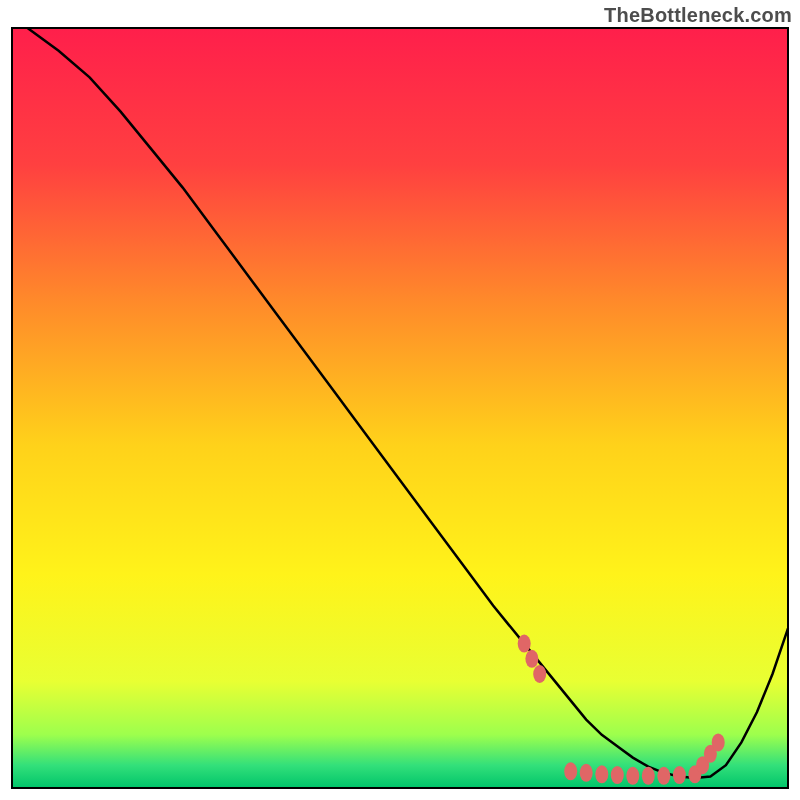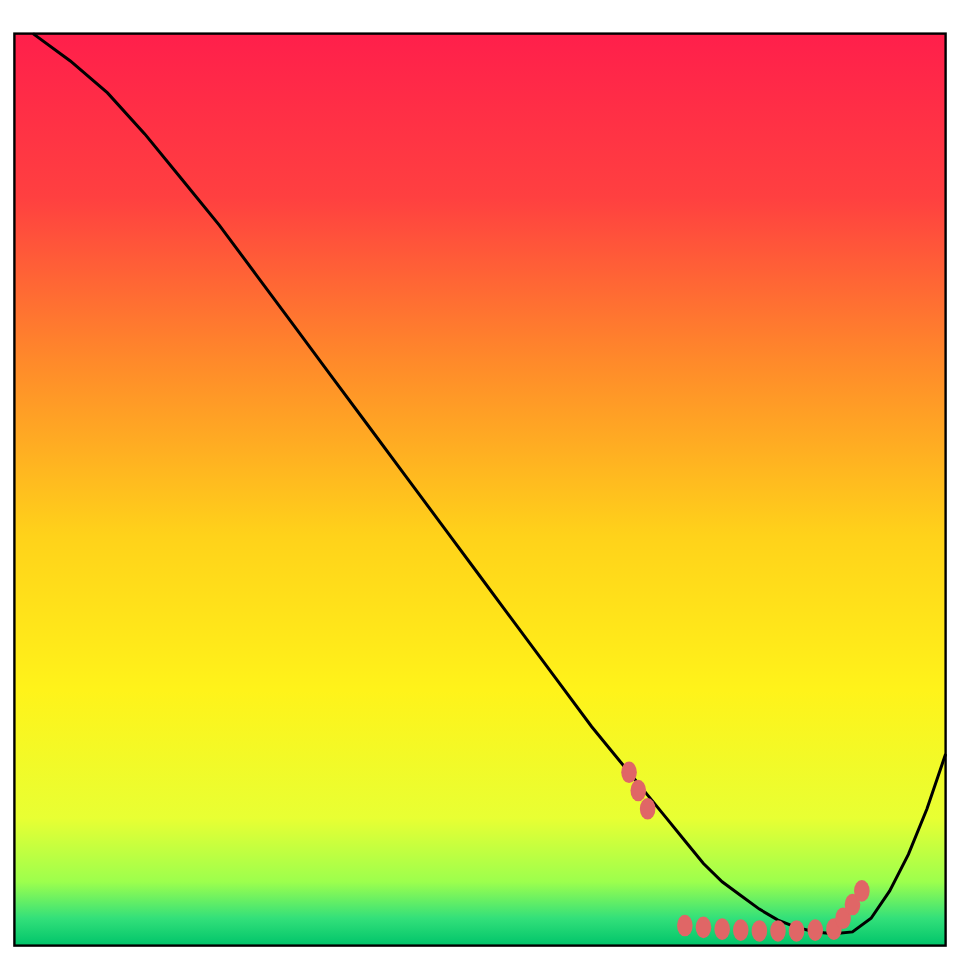--- a/index.html
+++ b/index.html
@@ -66,13 +66,14 @@
         <ellipse cx="632.8" cy="775.8" rx="6.5" ry="9" fill="#e06666"></ellipse>
         <ellipse cx="648.3" cy="775.8" rx="6.5" ry="9" fill="#e06666"></ellipse>
         <ellipse cx="663.8" cy="775.8" rx="6.5" ry="9" fill="#e06666"></ellipse>
         <ellipse cx="679.4" cy="775.1" rx="6.5" ry="9" fill="#e06666"></ellipse>
         <ellipse cx="694.9" cy="774.3" rx="6.5" ry="9" fill="#e06666"></ellipse>
         <ellipse cx="702.6" cy="765.2" rx="6.5" ry="9" fill="#e06666"></ellipse>
         <ellipse cx="710.4" cy="753.8" rx="6.5" ry="9" fill="#e06666"></ellipse>
         <ellipse cx="718.2" cy="742.4" rx="6.5" ry="9" fill="#e06666"></ellipse>
       </g>
   </svg>
+  <div class="watermark">TheBottleneck.com</div>
 </div>
 
 </body></html>

